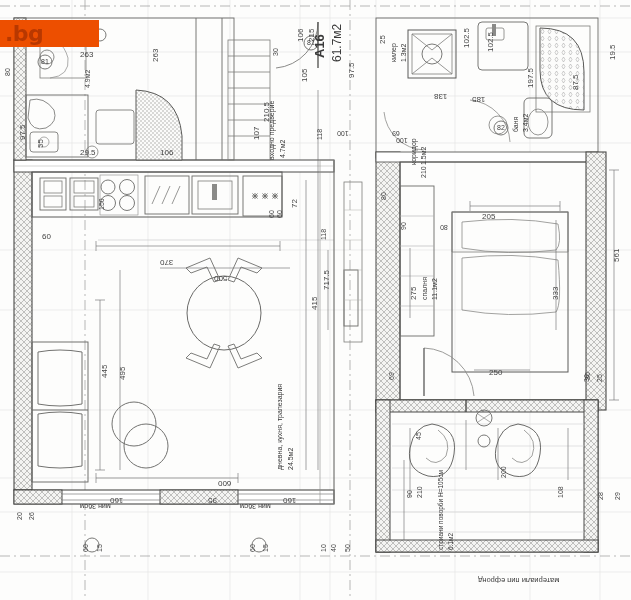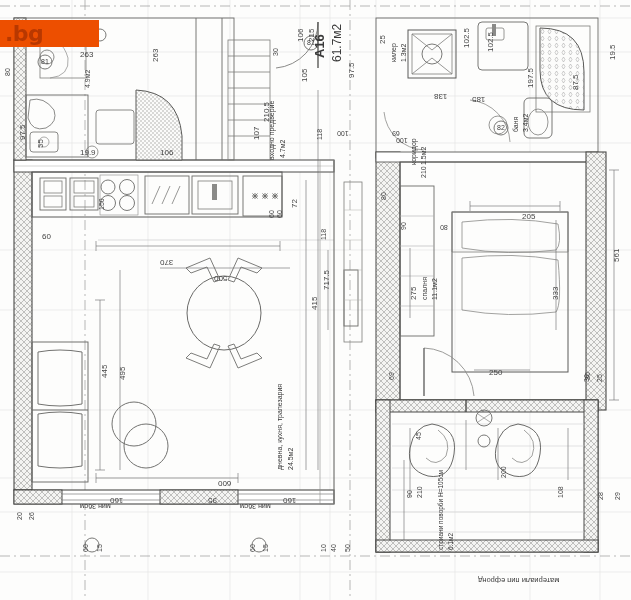--- a/index.html
+++ b/index.html
@@ -336,32 +336,32 @@
   <div class="lbl dim rot90" style="left:462px;top:48px;">102.5</div>
   <div class="lbl dim rot90" style="left:486px;top:52px;">102.5</div>
   <div class="lbl dim rot180" style="left:472px;top:95px;">185</div>
   <div class="lbl dim rot90" style="left:526px;top:88px;">197.5</div>
   <div class="lbl dim rot90" style="left:571px;top:90px;">87.5</div>
   <div class="lbl dim rot180" style="left:434px;top:92px;">138</div>
   <div class="lbl dim rot90" style="left:608px;top:60px;">19.5</div>
 
   <div class="lbl dim rot90" style="left:18px;top:140px;">97.5</div>
   <div class="lbl dim rot90" style="left:36px;top:148px;">55</div>
-  <div class="lbl dim" style="left:80px;top:148px;">19.9</div>
+  <div class="lbl dim" style="left:80px;top:148px;">29.5</div>
   <div class="lbl dim" style="left:160px;top:148px;">106</div>
   <div class="lbl dim" style="left:42px;top:232px;">60</div>
   <div class="lbl dim rot90" style="left:118px;top:380px;">495</div>
   <div class="lbl dim rot90" style="left:100px;top:378px;">445</div>
   <div class="lbl dim rot90" style="left:16px;top:520px;font-size:7px;">20</div>
   <div class="lbl dim rot90" style="left:28px;top:520px;font-size:7px;">26</div>
   <div class="lbl dim rot90" style="left:4px;top:76px;font-size:7px;">80</div>
 
   <div class="lbl dim rot90" style="left:612px;top:262px;">561</div>
   <div class="lbl dim rot90" style="left:551px;top:300px;">333</div>
-  <div class="lbl dim" style="left:522px;top:212px;">205</div>
+  <div class="lbl dim" style="left:482px;top:212px;">205</div>
   <div class="lbl dim" style="left:489px;top:368px;">250</div>
   <div class="lbl dim rot90" style="left:583px;top:382px;font-size:7px;">30</div>
   <div class="lbl dim rot90" style="left:596px;top:382px;font-size:7px;">25</div>
   <div class="lbl dim rot90" style="left:597px;top:500px;font-size:7px;">28</div>
   <div class="lbl dim rot90" style="left:614px;top:500px;font-size:7px;">29</div>
   <div class="lbl dim rot180" style="left:396px;top:137px;font-size:7px;">100</div>
 
   <div class="lbl dim rot180" style="left:110px;top:496px;">160</div>
   <div class="lbl dim rot180" style="left:208px;top:496px;">95</div>
   <div class="lbl dim rot180" style="left:283px;top:496px;">160</div>

